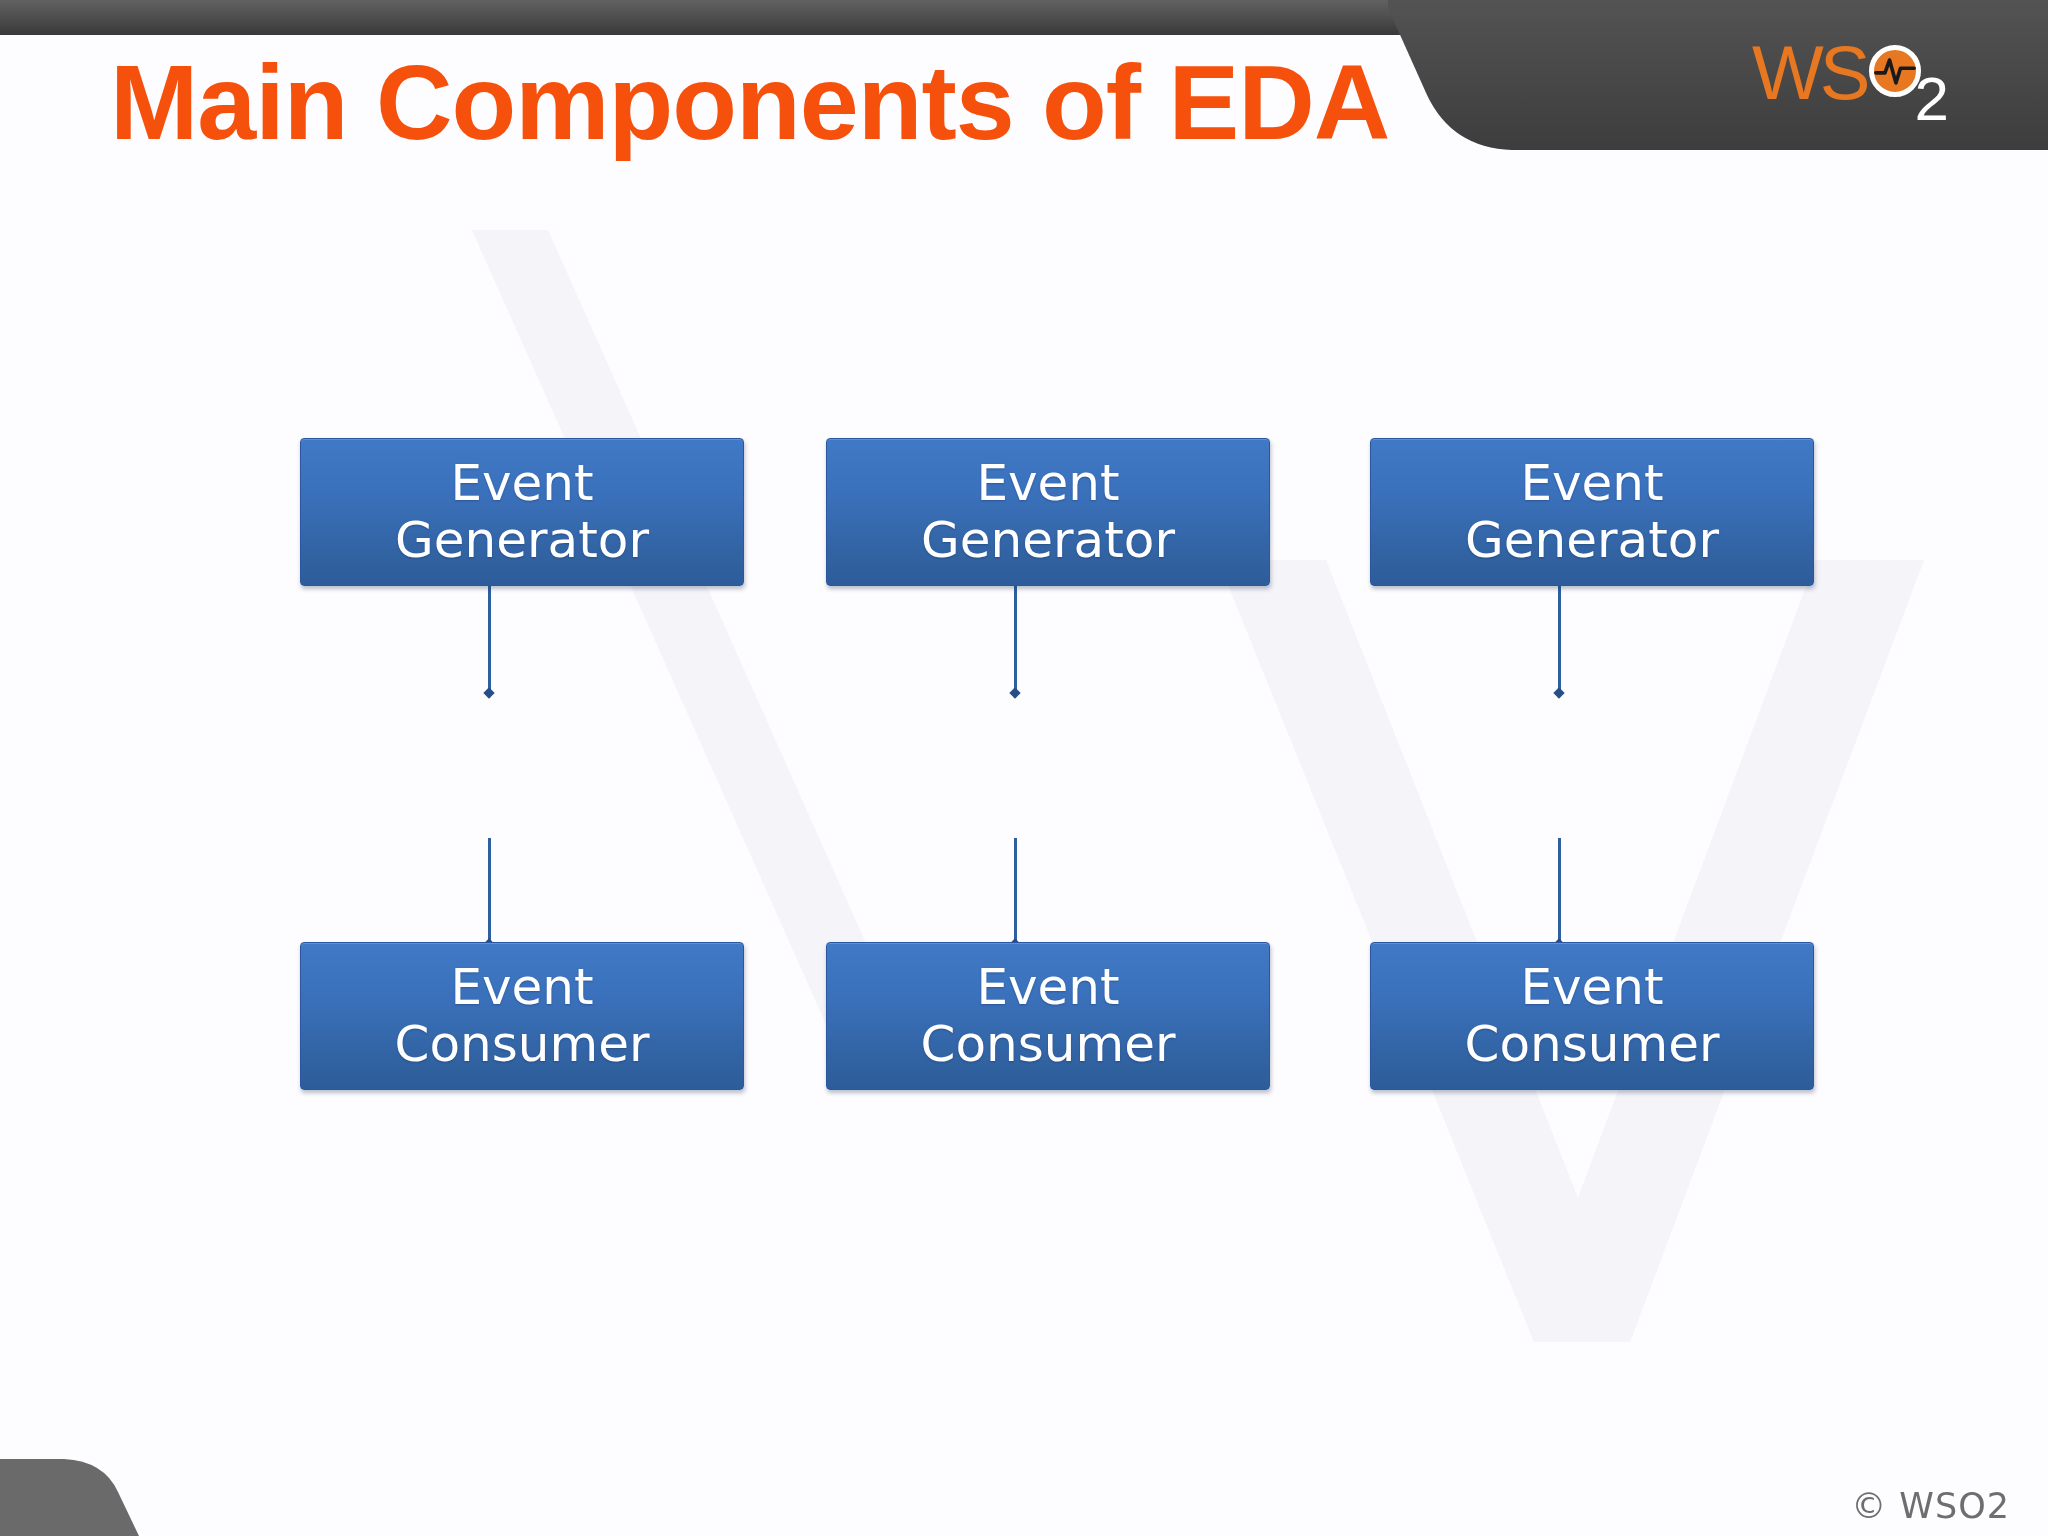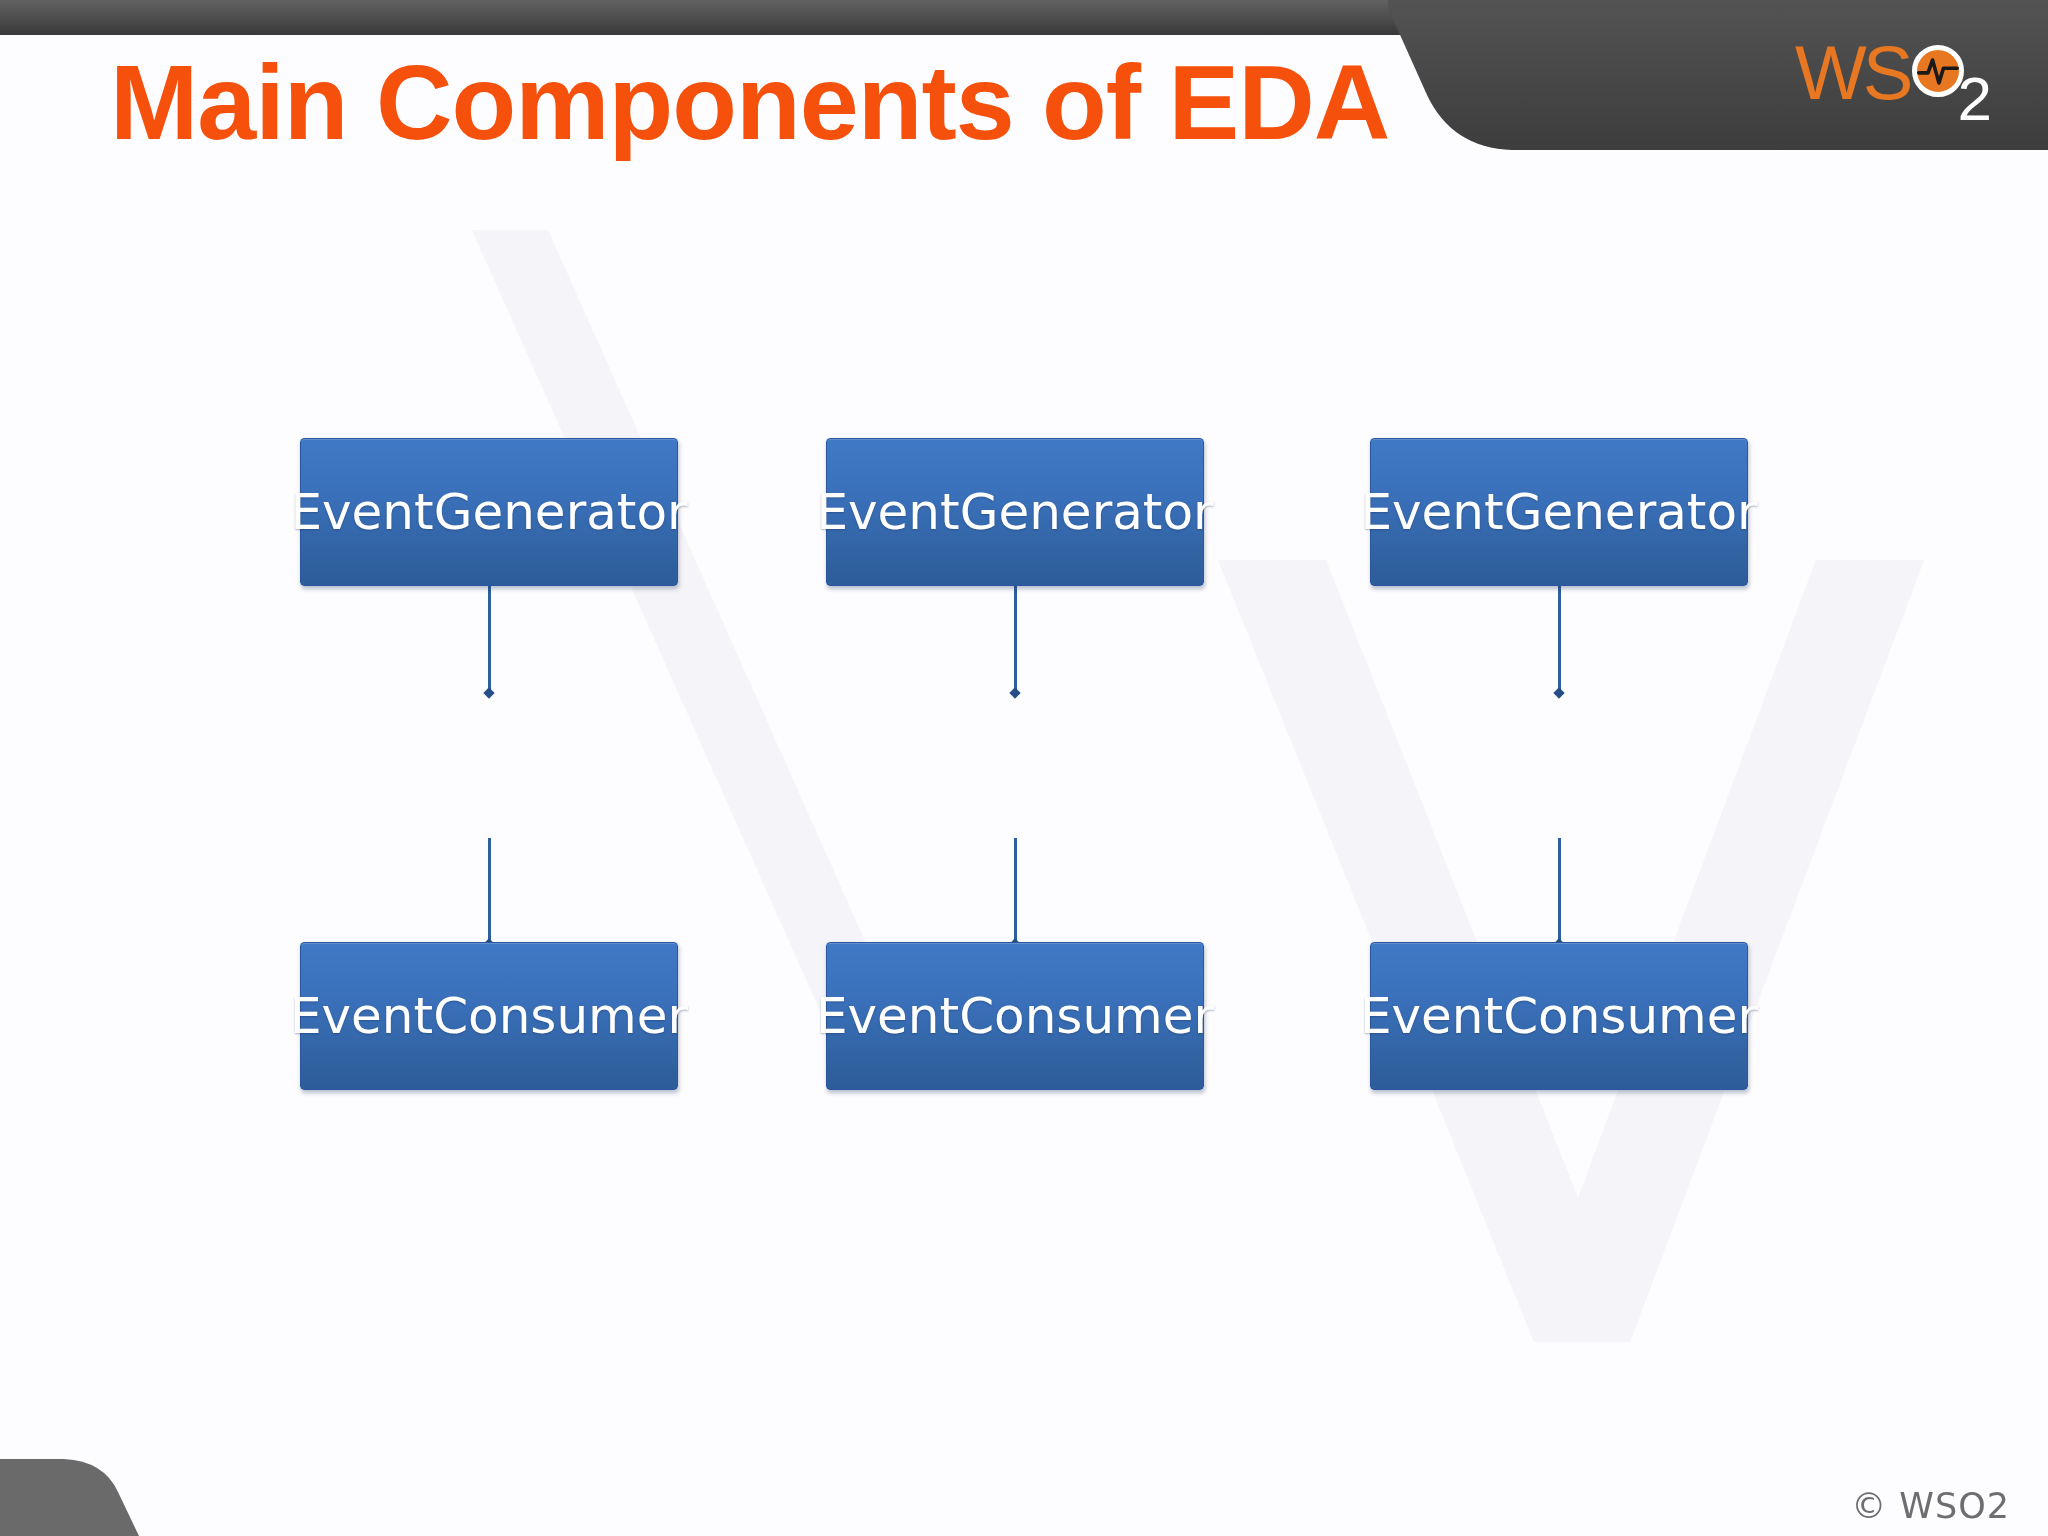--- a/index.html
+++ b/index.html
@@ -23,21 +23,21 @@
   
   .title{
     position:absolute;left:98px;top:30px;z-index:4;margin:12px;
     font-family:"Liberation Sans","DejaVu Sans",sans-serif;
     font-size:106px;font-weight:bold;letter-spacing:-1px;
     color:#F5510D;white-space:nowrap;
   }
 
   
   .logo{
-    position:absolute;left:1795px;top:38px;z-index:5;
+    position:absolute;left:1752px;top:38px;z-index:5;
     display:flex;align-items:flex-start;
   }
   .logo-ws{
     font-family:"Liberation Sans","DejaVu Sans",sans-serif;
     font-size:76px;line-height:70px;font-weight:normal;
     letter-spacing:-4px;color:#E87722;
   }
   .logo-o{
     display:inline-block;box-sizing:border-box;
     width:52px;height:52px;margin-left:3px;margin-top:7px;
@@ -45,25 +45,25 @@
   }
   .logo-o svg{display:block;width:42px;height:42px;}
   .logo-two{
     font-family:"Liberation Sans","DejaVu Sans",sans-serif;
     font-size:62px;line-height:62px;color:#ffffff;
     margin-left:-7px;margin-top:30px;
   }
 
   
   .box{
-    position:absolute;width:378px;height:148px;box-sizing:border-box;
+    position:absolute;width:444px;height:148px;box-sizing:border-box;
     background:linear-gradient(180deg,#4079C6 0%,#3a70ba 40%,#30619F 85%,#2D5C9A 100%);
     border:1px solid #2b57a0;border-radius:4px;
     box-shadow:1px 3px 4px rgba(30,50,90,0.30), inset 0 1px 0 rgba(255,255,255,0.18);
-    display:flex;align-items:center;justify-content:center;
+    display:flex;flex-direction:column;align-items:center;justify-content:center;
     color:#ffffff;font-size:50px;line-height:57px;text-align:center;
     text-shadow:0 1px 2px rgba(20,40,80,0.35);
     z-index:2;
   }
   .channel{
     position:absolute;left:300px;top:692px;width:1448px;height:146px;box-sizing:border-box;
     background:linear-gradient(180deg,#4079C6 0%,#3a70ba 40%,#30619F 85%,#2D5C9A 100%);
     border:1px solid #2b57a0;border-radius:4px;
     box-shadow:1px 3px 4px rgba(30,50,90,0.30), inset 0 1px 0 rgba(255,255,255,0.18);
     display:flex;align-items:center;justify-content:center;

